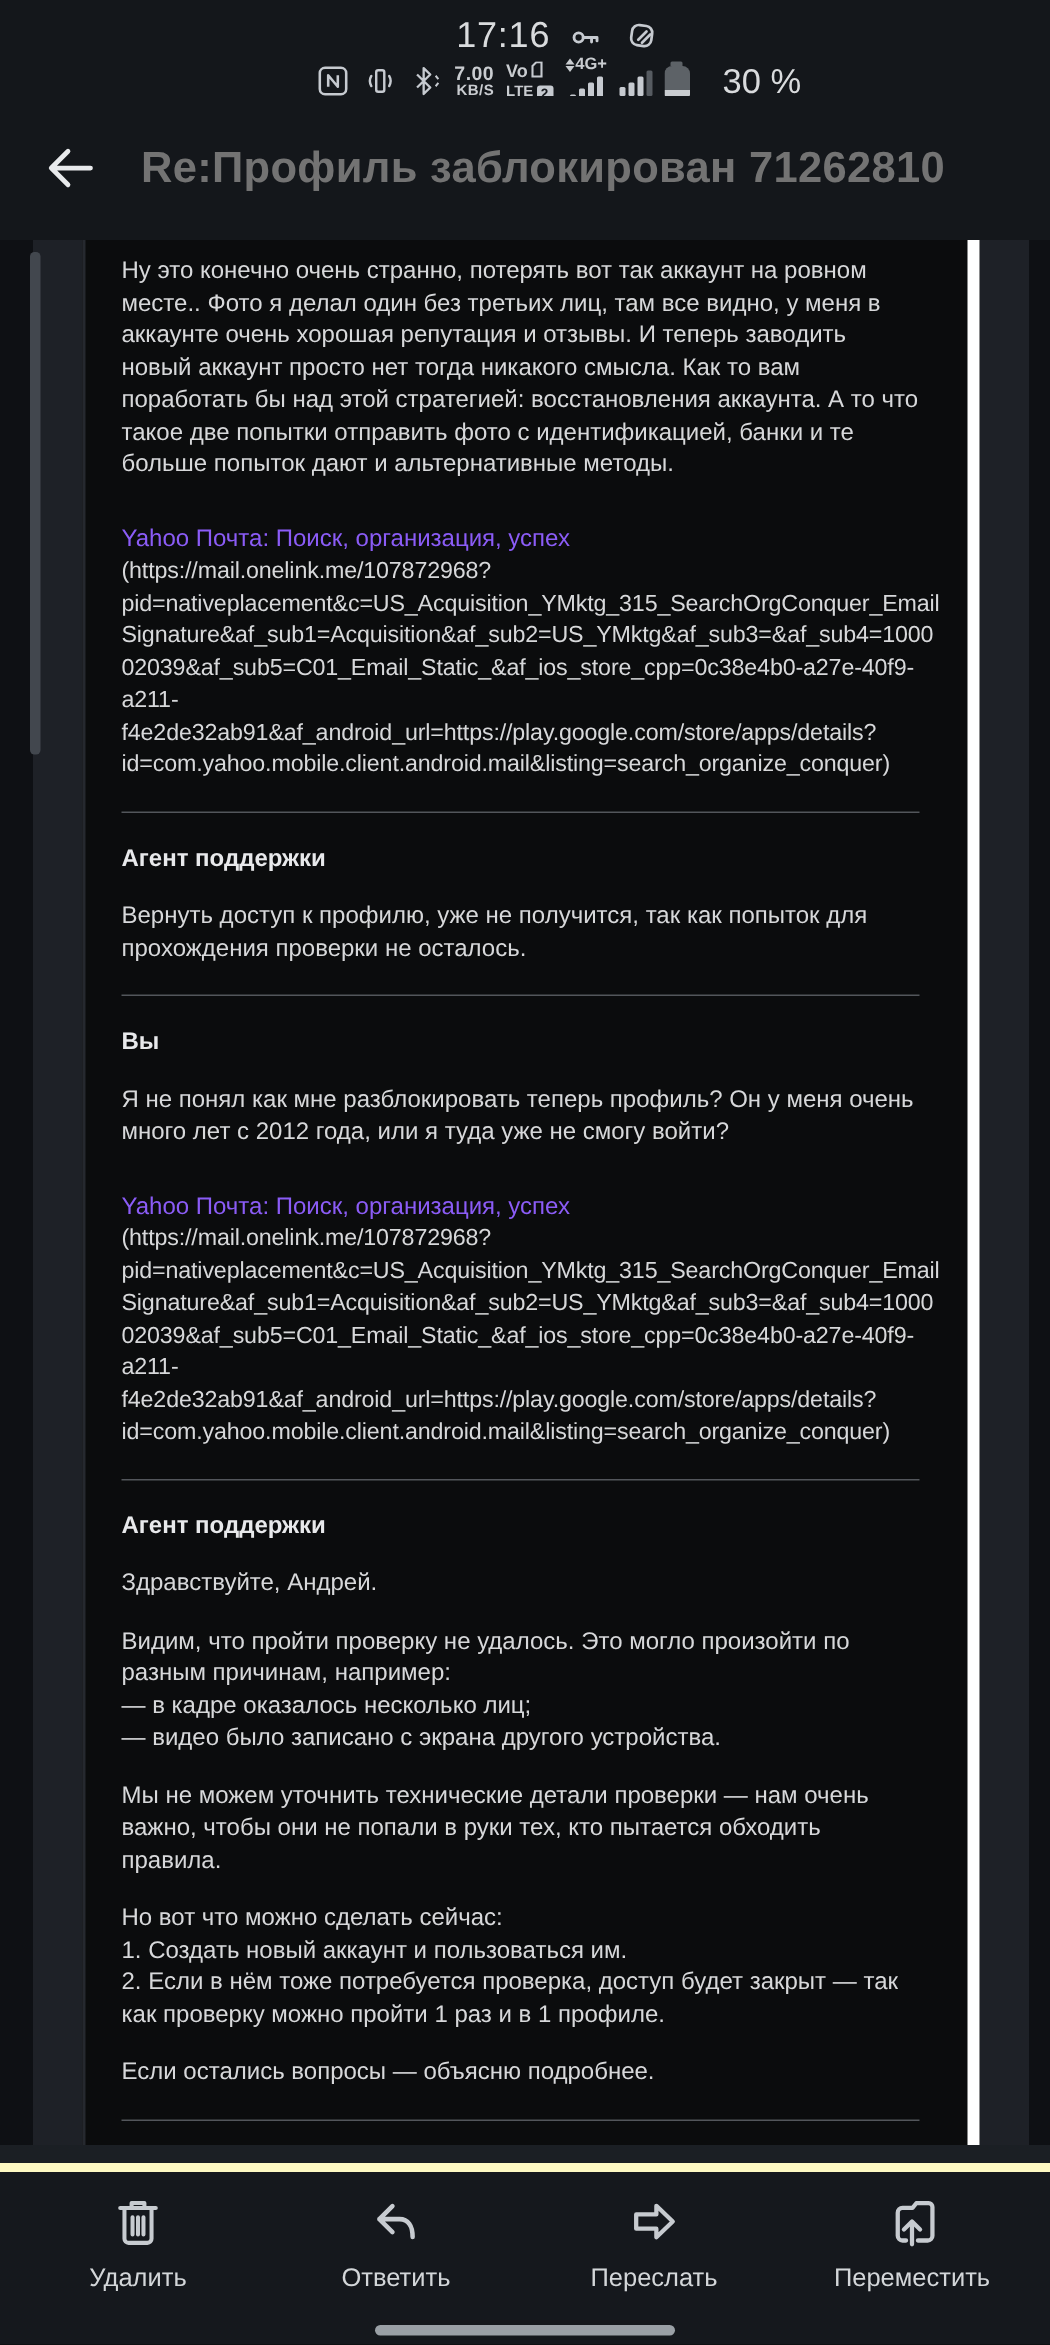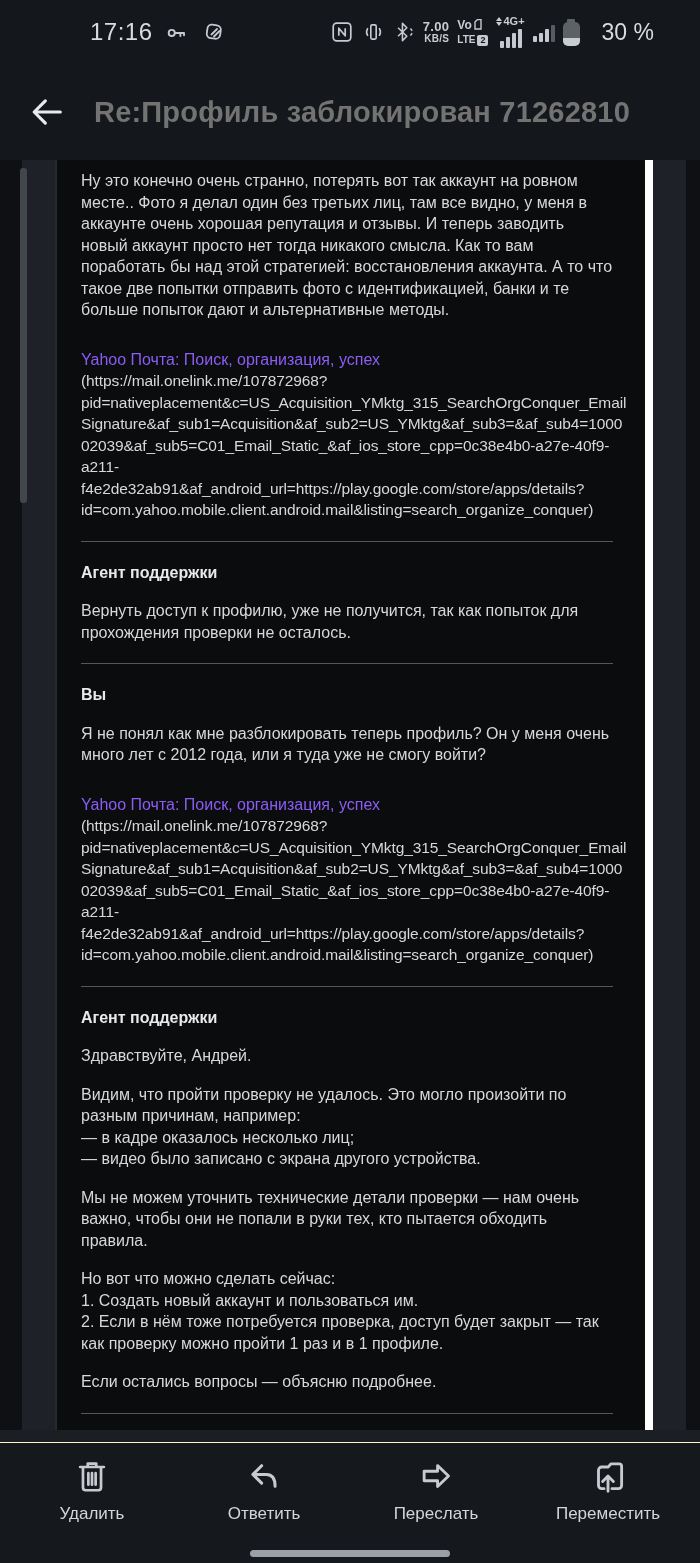--- a/index.html
+++ b/index.html
@@ -7,21 +7,21 @@
   body {
     width:700px; height:1563px; overflow:hidden;
     font-family:"Liberation Sans","DejaVu Sans",sans-serif;
     -webkit-font-smoothing:antialiased;
   }
   .screen { width:700px; height:1563px; display:flex; flex-direction:column; background:#0e1014; }
 
   
   .statusbar {
     height:64px; background:#14171b; display:flex; align-items:center;
-    justify-content:space-between; padding:0 46px 0 90px;
+    justify-content:space-between; padding:10px 46px 0 90px;flex-direction:column;
   }
   .sb-left { display:flex; align-items:center; gap:13px; }
   .sb-time { font-size:24px; color:#d9dbdd; letter-spacing:.5px; }
   .sb-right { display:flex; align-items:center; gap:8px; }
   .sb-icon { display:block; }
   .stack { display:flex; flex-direction:column; align-items:flex-end; line-height:1; color:#c9ccd0; }
   .stack .top { font-size:13px; font-weight:700; letter-spacing:.3px; }
   .stack .bot { font-size:10px; font-weight:700; letter-spacing:.3px; margin-top:1px; }
   .volte { display:flex; flex-direction:column; line-height:1; color:#c9ccd0; gap:4px; }
   .volte .row { display:flex; align-items:center; gap:2px; }
@@ -66,21 +66,21 @@
   .linkblock { margin:28px 0 0; }
   .link-label { color:#8b5cf6; text-decoration:none; display:block; cursor:pointer;margin-top:12px; }
   .url { font-size:15.5px; letter-spacing:-.1px; }
   .urlline { display:block; white-space:nowrap; }
   .divider { border:none; border-top:1px solid #53565b; margin:20px 0; }
   .author { font-size:16px; font-weight:700; color:#e8e9eb; margin:0 0 17px; }
   .author.tight { margin-bottom:4px; }
 
   
   .bottomstrip { height:12px; background:#1b1f24; }
-  .toolbar { height:121px; background:#15181d; border-top:1px solid #fef9c3; display:flex; padding:8px 6px 0; position:relative; }
+  .toolbar { height:121px; background:#15181d; border-top:6px solid #fef9c3; display:flex; padding:8px 6px 0; position:relative; }
   .tool-btn { flex:1; background:none; border:none; display:flex; flex-direction:column; align-items:center; gap:9px; padding-top:6px; cursor:pointer; }
   .tool-label { font-size:17px; color:#d3d6d9; }
   .gesture-pill { position:absolute; left:250px; bottom:6px; width:200px; height:7px; border-radius:4px; background:#9aa0a6; }
 
   svg { display:block; }
 </style>
 </head>
 <body>
 
 <div class="screen">

